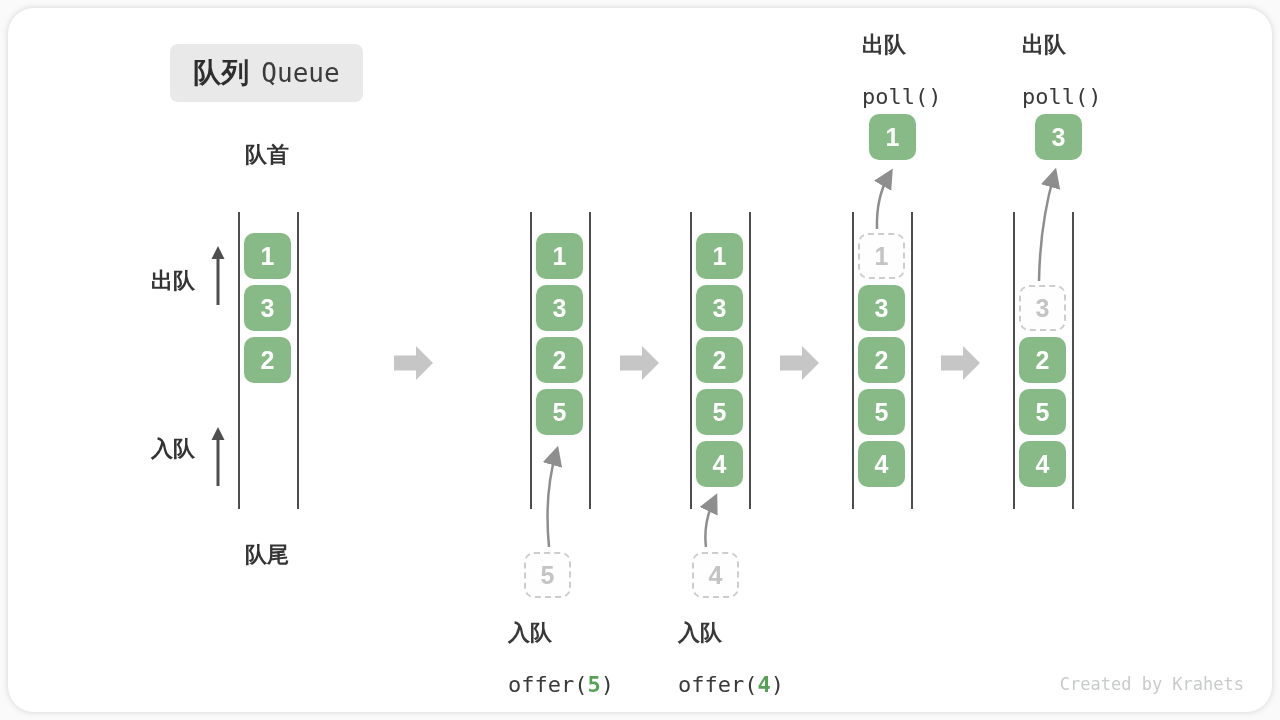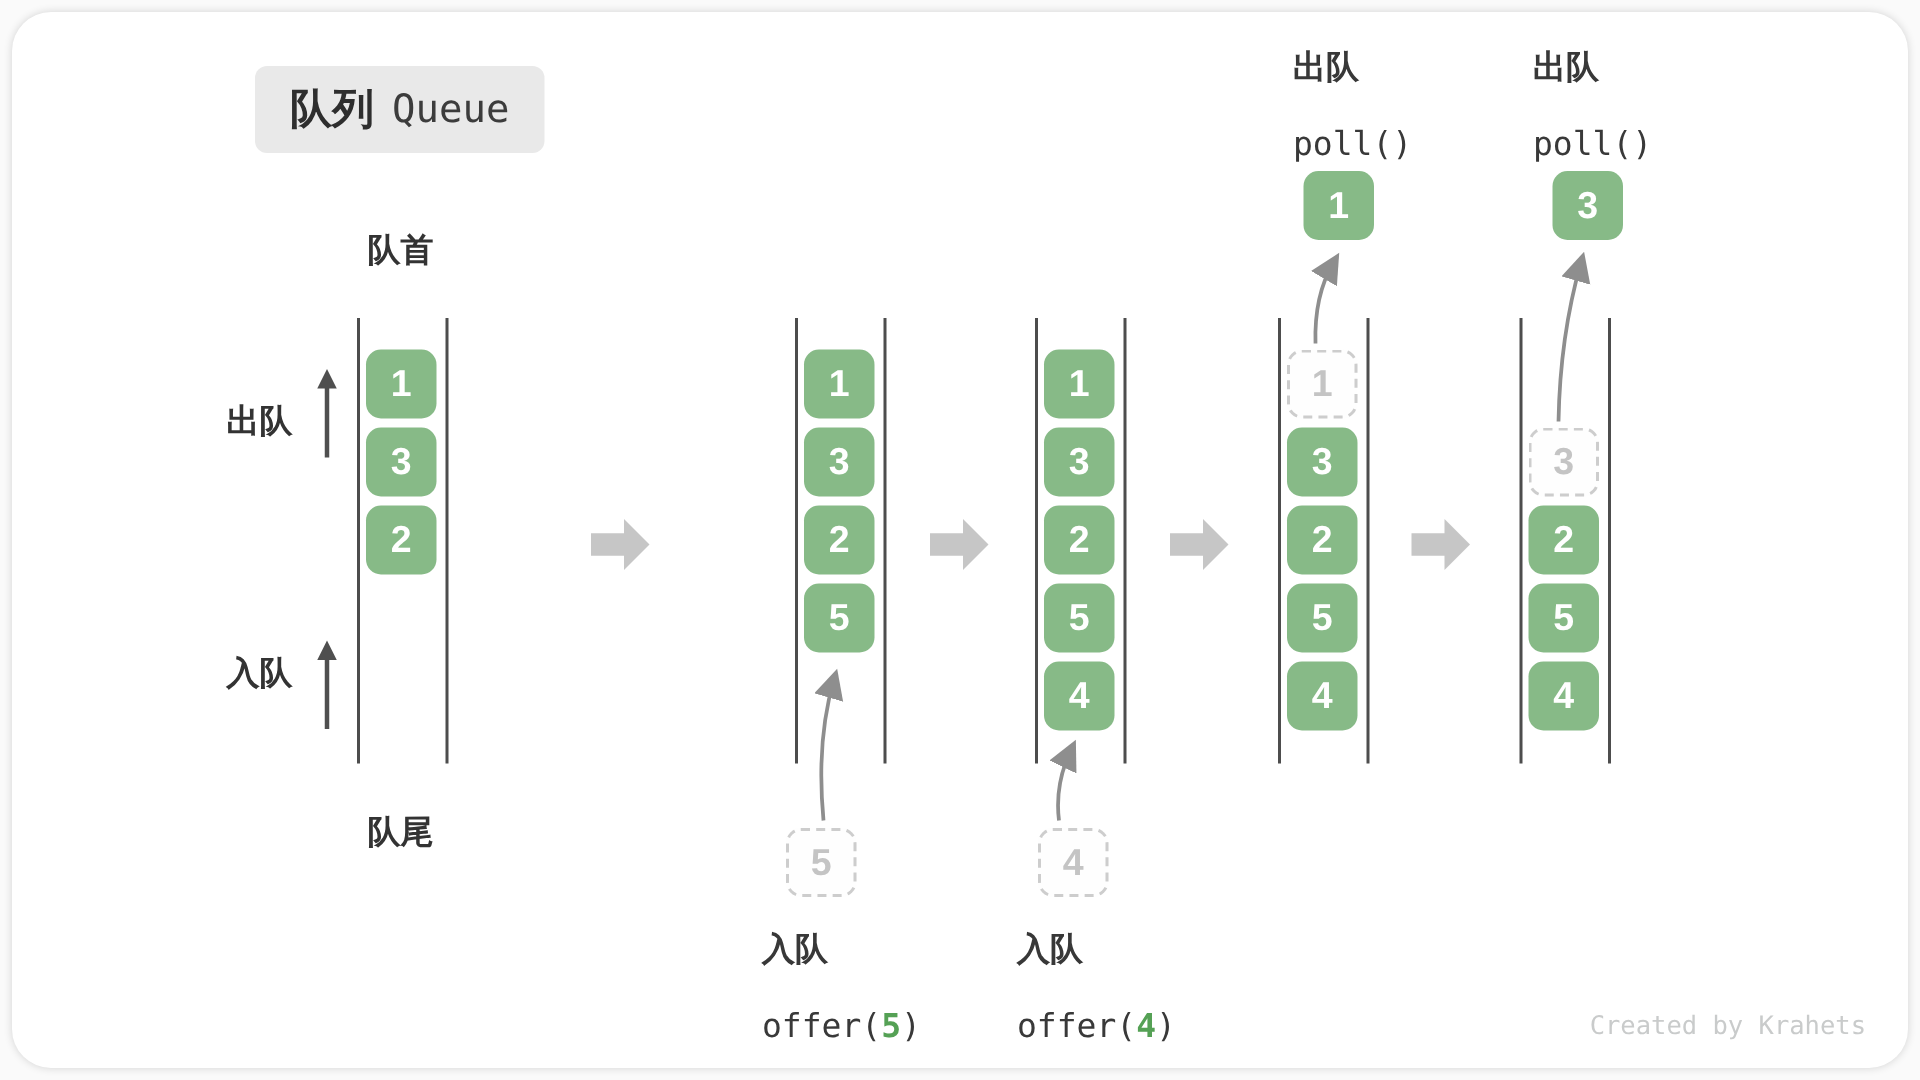--- a/index.html
+++ b/index.html
@@ -35,21 +35,21 @@
 </head>
 <body>
 
 <div class="card"></div>
 
 <div class="abs title-box">
   <span class="title-zh">队列</span>
   <span class="title-en">Queue</span>
 </div>
 
-<div class="abs zh-label" style="left:245px;top:152px;">队首</div>
+<div class="abs zh-label" style="left:245px;top:140px;">队首</div>
 <div class="abs zh-label" style="left:245px;top:540px;">队尾</div>
 <div class="abs zh-label" style="left:151px;top:266px;">出队</div>
 <div class="abs zh-label" style="left:151px;top:434px;">入队</div>
 
 <div class="qline" style="left:238px;"></div>
 <div class="qline" style="left:297px;"></div>
 <div class="qline" style="left:530px;"></div>
 <div class="qline" style="left:589px;"></div>
 <div class="qline" style="left:690px;"></div>
 <div class="qline" style="left:749px;"></div>

